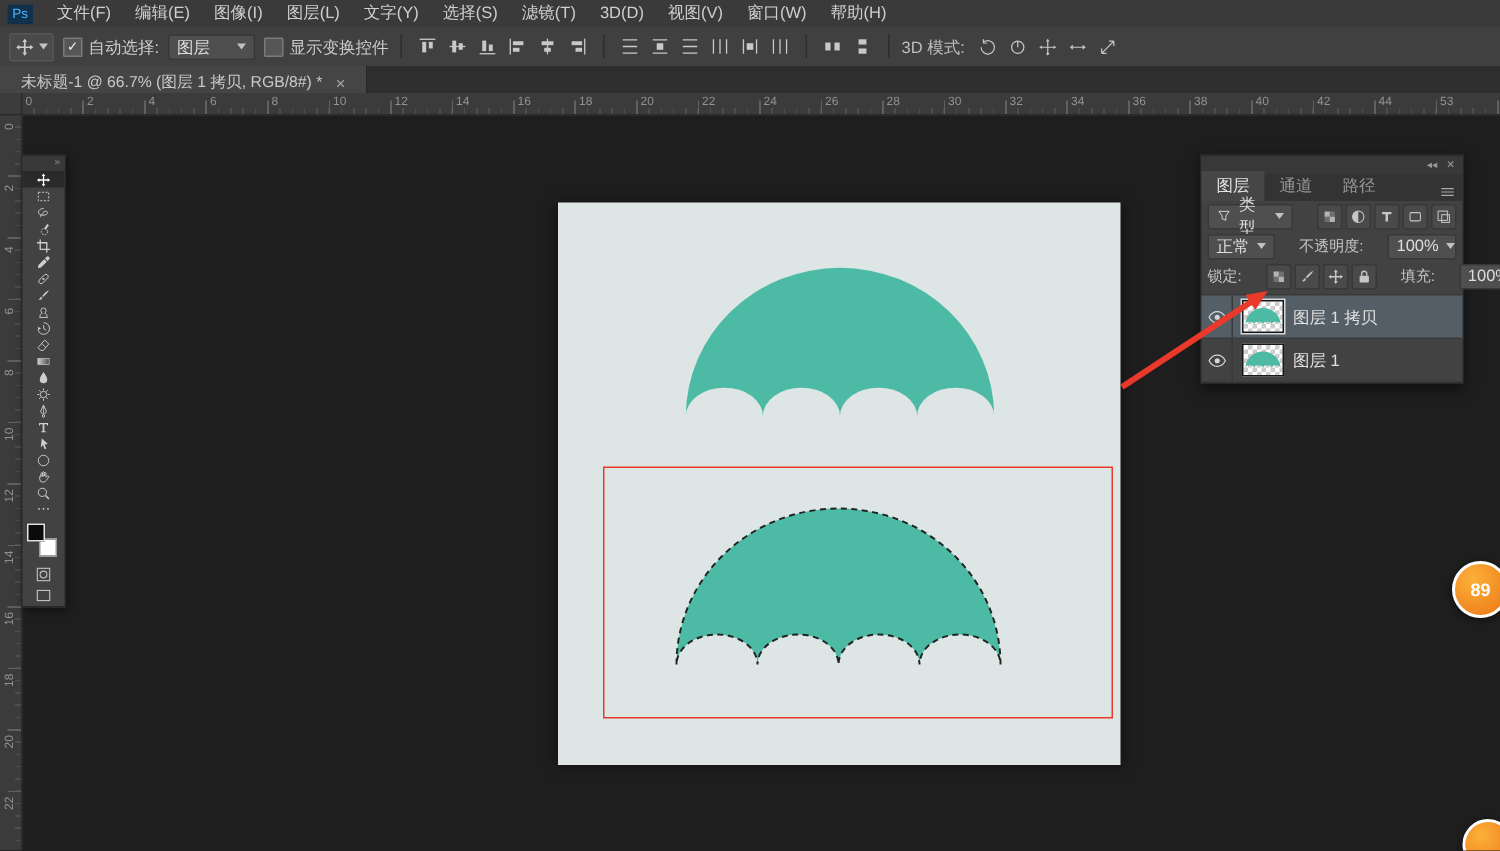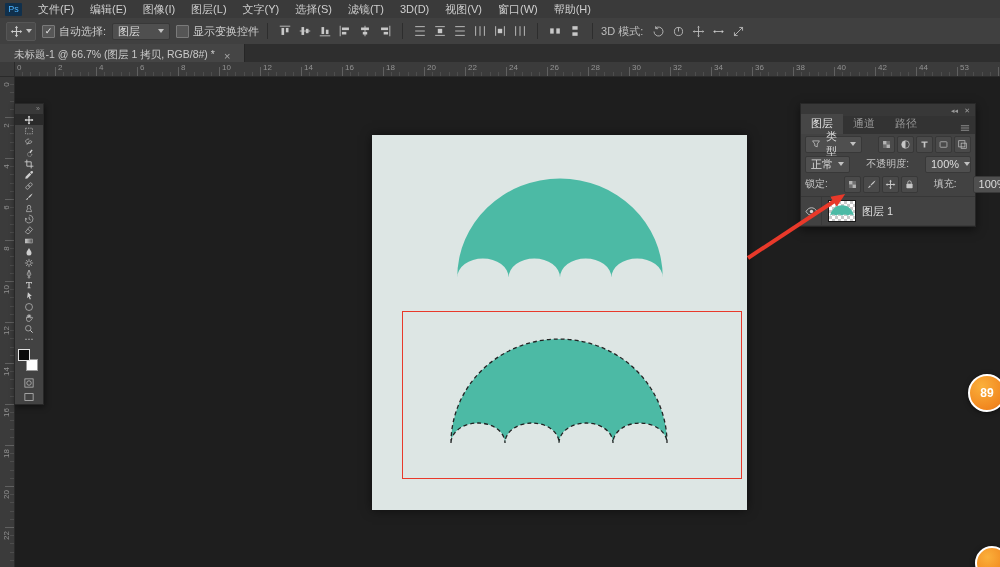--- a/index.html
+++ b/index.html
@@ -591,20 +591,34 @@
           </svg>
         </span>
       </div>
     <span class="small-label">填充:</span>
     <div class="select value-box">
       <span>100%</span>
       <span class="caret"></span>
     </div>
   </div>
   <div class="layer-list">
+      <div class="layer-row selected">
+        <div class="eye-cell">
+          <svg width="13" height="13" viewBox="0 0 16 16" aria-hidden="true">
+            <path d="M1.3 8C3 4.9 5.4 3.4 8 3.4S13 4.9 14.7 8C13 11.1 10.6 12.6 8 12.6S3 11.1 1.3 8Z" fill="none" stroke="currentColor"></path>
+            <circle cx="8" cy="8" r="2.1" fill="currentColor"></circle>
+          </svg>
+        </div>
+        <div class="thumb checker">
+          <svg width="24" height="18" viewBox="0 0 220 124">
+            <path d="M2 114A108 104 0 0 1 218 114A27 20 0 0 0 164 114A27 20 0 0 0 110 114A27 20 0 0 0 56 114A27 20 0 0 0 2 114Z" fill="#4cbaa5"></path>
+          </svg>
+        </div>
+        <span class="layer-name">图层 1 拷贝</span>
+      </div>
       <div class="layer-row">
         <div class="eye-cell">
           <svg width="13" height="13" viewBox="0 0 16 16" aria-hidden="true">
             <path d="M1.3 8C3 4.9 5.4 3.4 8 3.4S13 4.9 14.7 8C13 11.1 10.6 12.6 8 12.6S3 11.1 1.3 8Z" fill="none" stroke="currentColor"></path>
             <circle cx="8" cy="8" r="2.1" fill="currentColor"></circle>
           </svg>
         </div>
         <div class="thumb checker">
           <svg width="24" height="18" viewBox="0 0 220 124">
             <path d="M2 114A108 104 0 0 1 218 114A27 20 0 0 0 164 114A27 20 0 0 0 110 114A27 20 0 0 0 56 114A27 20 0 0 0 2 114Z" fill="#4cbaa5"></path>

